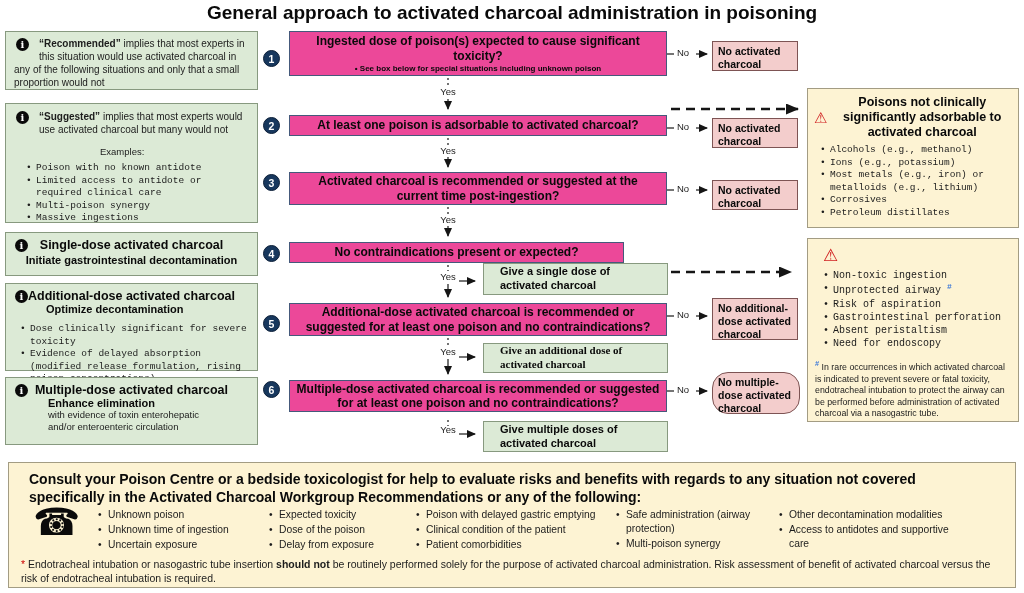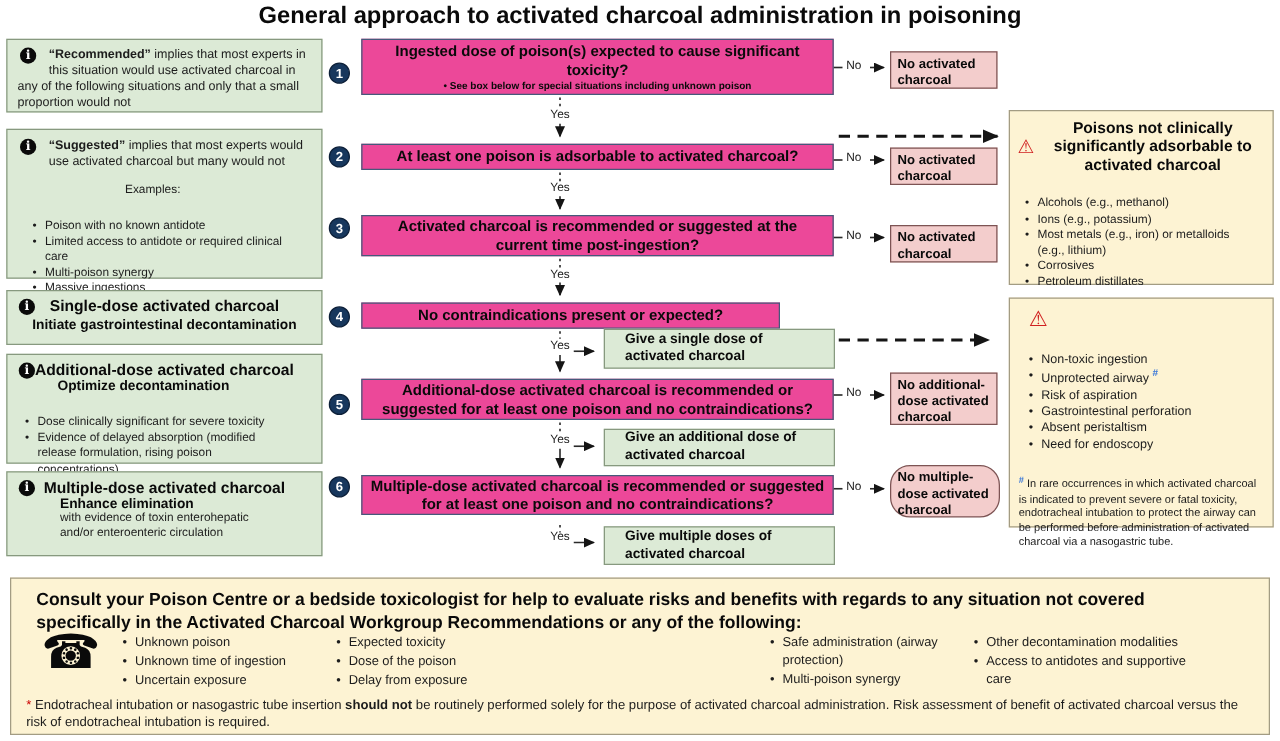--- a/index.html
+++ b/index.html
@@ -17,21 +17,21 @@
   .qnote::before{content:"•  ";}
   .action{display:flex;align-items:center;font-weight:bold;font-size:11px;line-height:1.25;padding-left:16px;color:#0a0a0a;}
   .stop{font-weight:bold;font-size:10.5px;line-height:1.25;padding:3px 5px;color:#0a0a0a;}
   .badge{width:17px;height:17px;border-radius:50%;background:#17375d;border:1px solid #0c1f38;color:#fff;
          font-size:10.5px;font-weight:bold;display:flex;align-items:center;justify-content:center;}
   .lbl{font-size:9.5px;color:#222;}
   .info-ic{display:inline-block;width:13px;height:13px;border-radius:50%;background:#0a0a0a;color:#fff;
            font-size:10px;font-weight:bold;text-align:center;line-height:13px;font-family:"DejaVu Serif",serif;}
   .warn-ic{color:#d02020;font-size:15px;line-height:1;}
   .legend-text{font-size:10px;line-height:1.3;color:#1c1c1c;}
-  .bullets{margin:17px;}
+  .bullets{margin:4px;font-family:Liberation Mono, monospace;}
   .bullet{position:relative;padding-left:12px;line-height:1.32;}
   .bullet::before{content:"•";position:absolute;left:2px;}
   .ltitle{font-weight:bold;font-size:12.5px;text-align:center;color:#0a0a0a;}
   .lsub{font-weight:bold;font-size:11px;color:#0a0a0a;}
   .ybox-title{font-weight:bold;font-size:12.5px;line-height:1.2;text-align:center;color:#0a0a0a;}
   .ybullets{font-size:9.5px;color:#1c1c1c;}
   .red{color:#cc0000;}
   .bluehash{color:#3c78d8;font-weight:bold;}
   .consult-header{font-weight:bold;font-size:14px;line-height:1.3;color:#0a0a0a;}
   .c-col{font-size:10.3px;color:#1c1c1c;}
@@ -116,21 +116,21 @@
   <div class="abs blue qbox" style="left:289px;top:303px;width:378px;height:33px;">
     <div class="qtext" style="width:366px;">Additional-dose activated charcoal is recommended or suggested for at least one poison and no contraindications?</div>
   </div>
   <div class="abs blue qbox" style="left:289px;top:380px;width:378px;height:32px;">
     <div class="qtext" style="width:366px;">Multiple-dose activated charcoal is recommended or suggested for at least one poison and no contraindications?</div>
   </div>
 
   <div class="abs green action" style="left:483px;top:263px;width:185px;height:32px;">
     <span style="width:135px;">Give a single dose of activated charcoal</span>
   </div>
-  <div class="abs green action" style="left:483px;top:343px;width:185px;height:30px;">
+  <div class="abs green action" style="left:483px;top:343px;width:185px;height:30px;font-family:Liberation Serif, serif;">
     <span style="width:150px;">Give an additional dose of activated charcoal</span>
   </div>
   <div class="abs green action" style="left:483px;top:421px;width:185px;height:31px;">
     <span style="width:140px;">Give multiple doses of activated charcoal</span>
   </div>
 
   <div class="abs pink stop" style="left:712px;top:41px;width:86px;height:30px;">No activated charcoal</div>
   <div class="abs pink stop" style="left:712px;top:118px;width:86px;height:30px;">No activated charcoal</div>
   <div class="abs pink stop" style="left:712px;top:180px;width:86px;height:30px;">No activated charcoal</div>
   <div class="abs pink stop" style="left:712px;top:298px;width:86px;height:42px;">No additional-dose activated charcoal</div>
@@ -229,20 +229,25 @@
     <div class="abs c-col" style="left:258px;top:45px;width:145px;">
       <div class="bullet">Expected toxicity</div>
       <div class="bullet">Dose of the poison</div>
       <div class="bullet">Delay from exposure</div>
     </div>
     <div class="abs c-col" style="left:87px;top:45px;width:165px;">
       <div class="bullet">Unknown poison</div>
       <div class="bullet">Unknown time of ingestion</div>
       <div class="bullet">Uncertain exposure</div>
     </div>
+    <div class="abs c-col" style="left:405px;top:45px;width:200px;">
+      <div class="bullet">Poison with delayed gastric emptying</div>
+      <div class="bullet">Clinical condition of the patient</div>
+      <div class="bullet">Patient comorbidities</div>
+    </div>
     <div class="abs c-col" style="left:605px;top:45px;width:155px;">
       <div class="bullet">Safe administration (airway protection)</div>
       <div class="bullet">Multi-poison synergy</div>
     </div>
     <div class="abs c-col" style="left:768px;top:45px;width:180px;">
       <div class="bullet">Other decontamination modalities</div>
       <div class="bullet">Access to antidotes and supportive care</div>
     </div>
     <div class="abs footnote" style="left:12px;top:94px;width:978px;">
       <span class="red">*</span>

